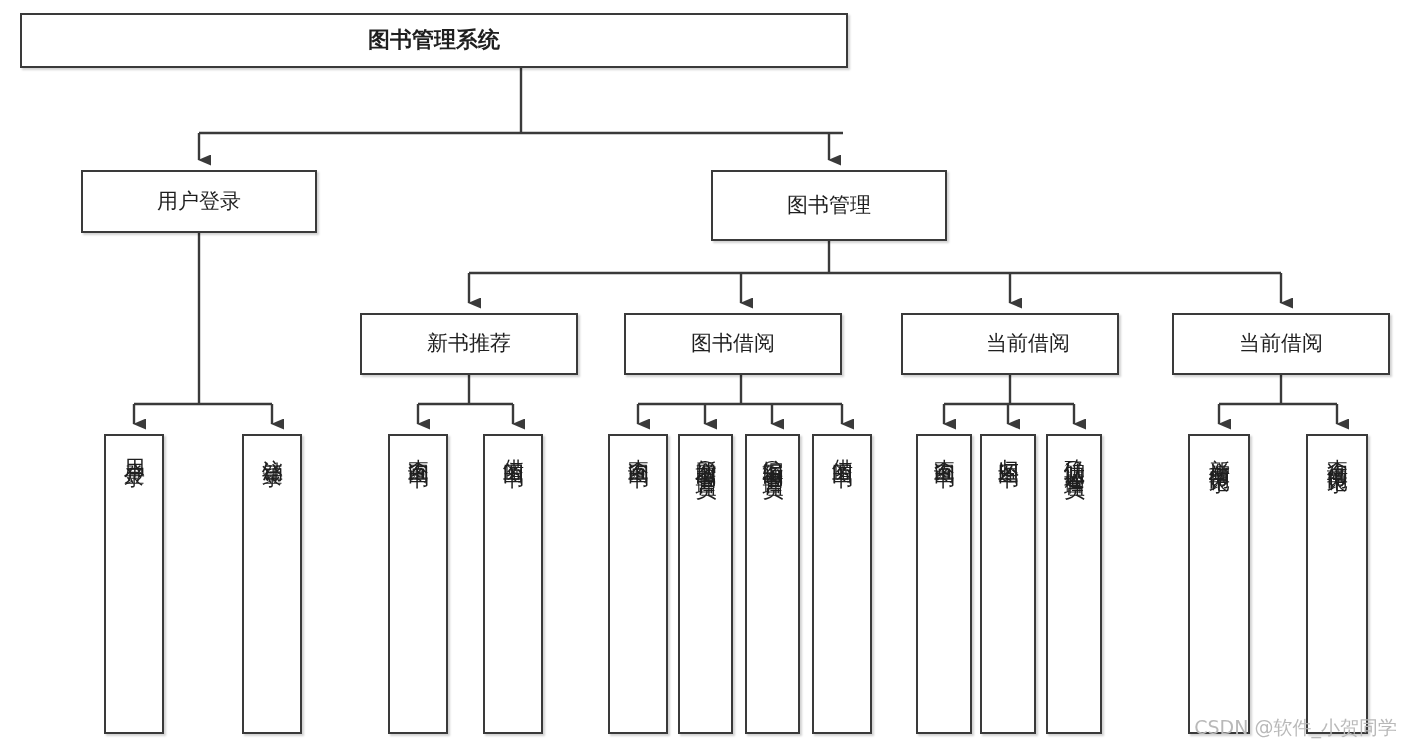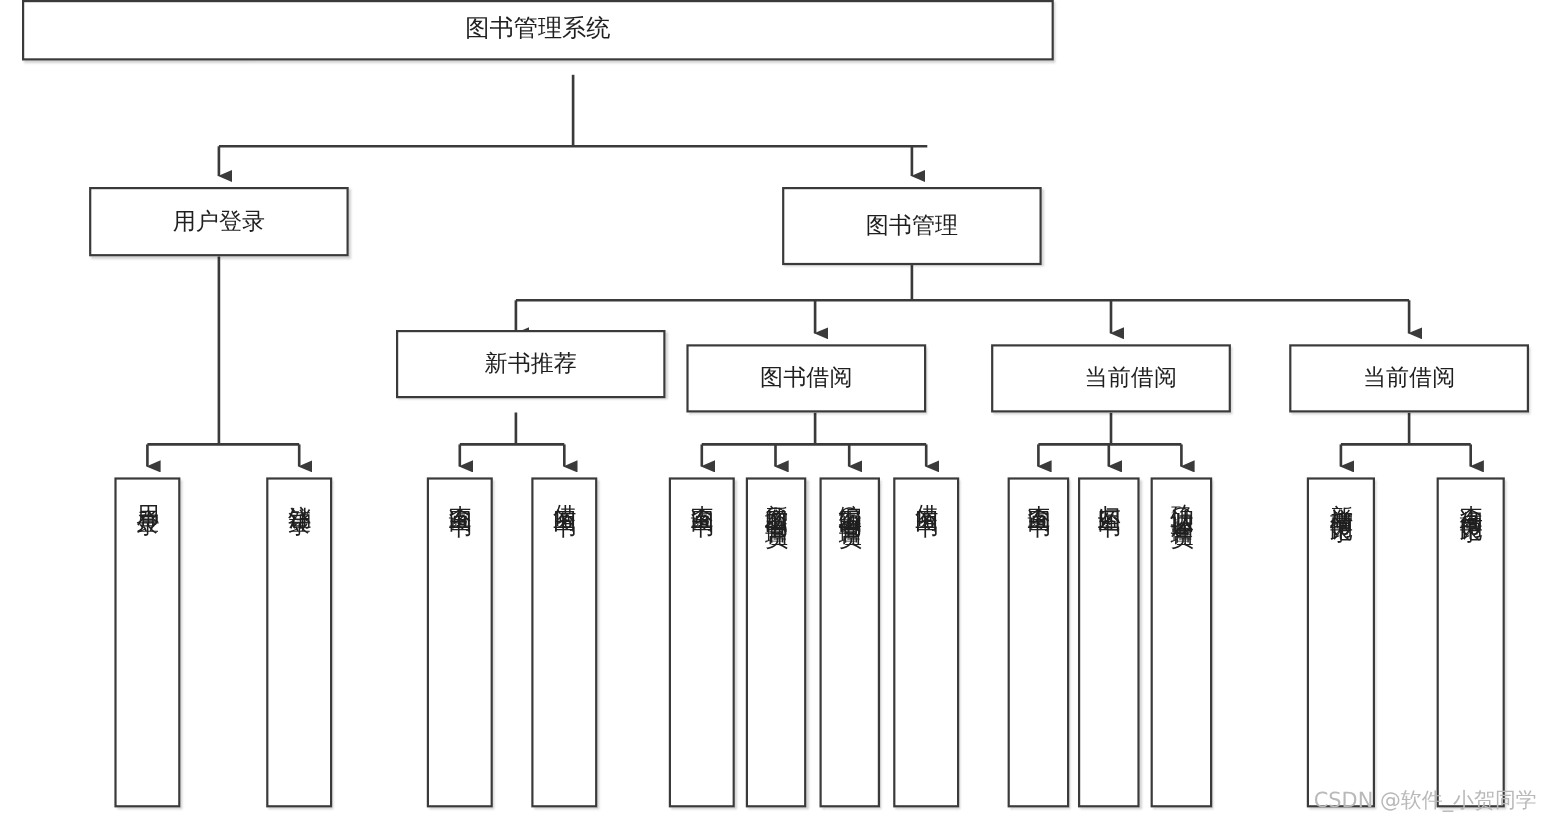--- a/index.html
+++ b/index.html
@@ -118,32 +118,32 @@
       <path d="M1008,404 L1008,424" marker-end="url(#arw)"></path>
       <path d="M1074,404 L1074,424" marker-end="url(#arw)"></path>
 
       <path d="M1281,375 L1281,404"></path>
       <path d="M1219,404 L1337,404"></path>
       <path d="M1219,404 L1219,424" marker-end="url(#arw)"></path>
       <path d="M1337,404 L1337,424" marker-end="url(#arw)"></path>
     </g>
   </svg>
 
-  <div class="node root horiz" style="left:20px; top:0; width:938px; height:55px;">
+  <div class="node root horiz" style="left:20px; top:13px; width:828px; height:55px;font-weight:bold;">
     <span class="lbl">图书管理系统</span>
   </div>
 
   <div class="node horiz" style="left:81px; top:170px; width:236px; height:63px;">
     <span class="lbl">用户登录</span>
   </div>
   <div class="node horiz" style="left:711px; top:170px; width:236px; height:71px;justify-content:center;">
     <span class="lbl">图书管理</span>
   </div>
 
-  <div class="node horiz" style="left:360px; top:300px; width:245px; height:62px;">
+  <div class="node horiz" style="left:360px; top:313px; width:218px; height:62px;">
     <span class="lbl">新书推荐</span>
   </div>
   <div class="node horiz" style="left:624px; top:313px; width:218px; height:62px;justify-content:center;">
     <span class="lbl">图书借阅</span>
   </div>
   <div class="node horiz" style="left:901px; top:313px; width:218px; height:62px;padding-left:36px;">
     <span class="lbl">当前借阅</span>
   </div>
   <div class="node horiz" style="left:1172px; top:313px; width:218px; height:62px;">
     <span class="lbl">当前借阅</span>

